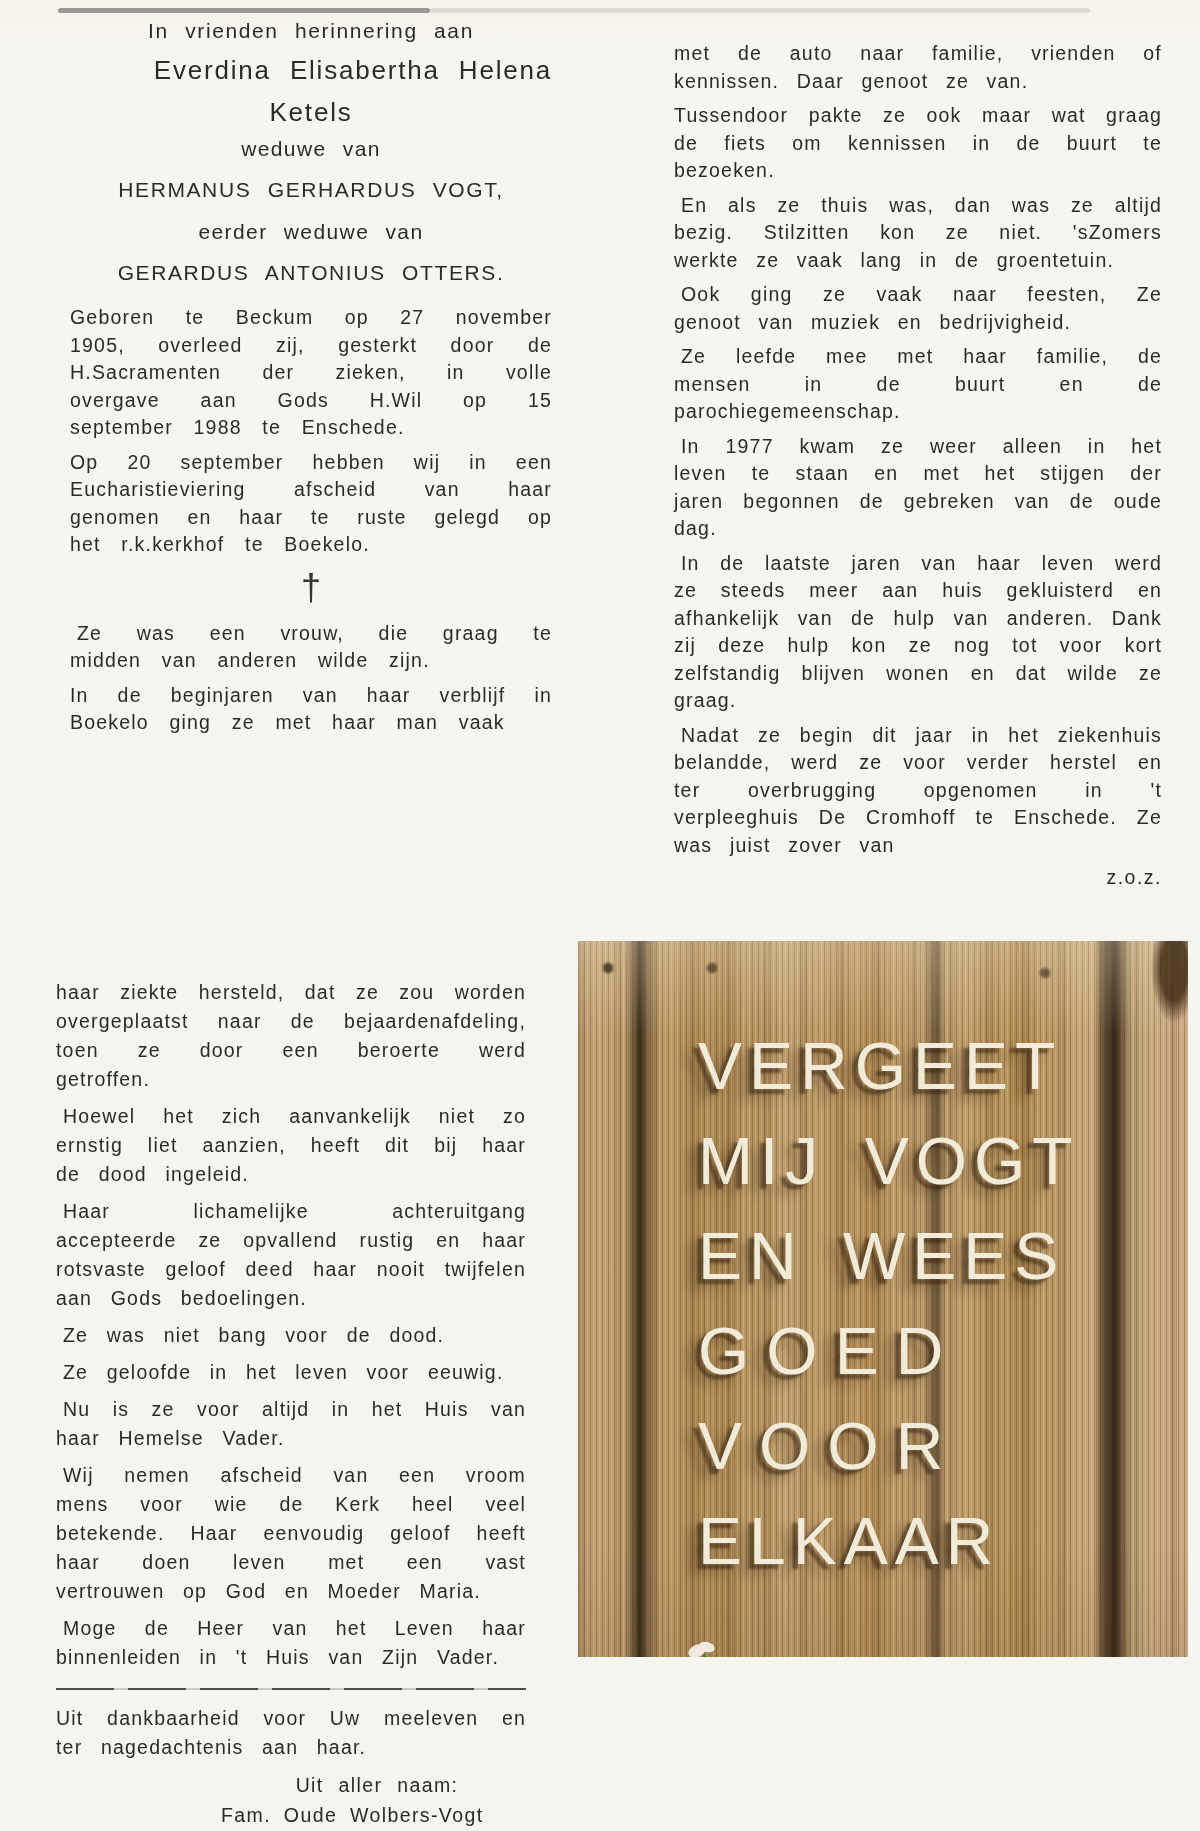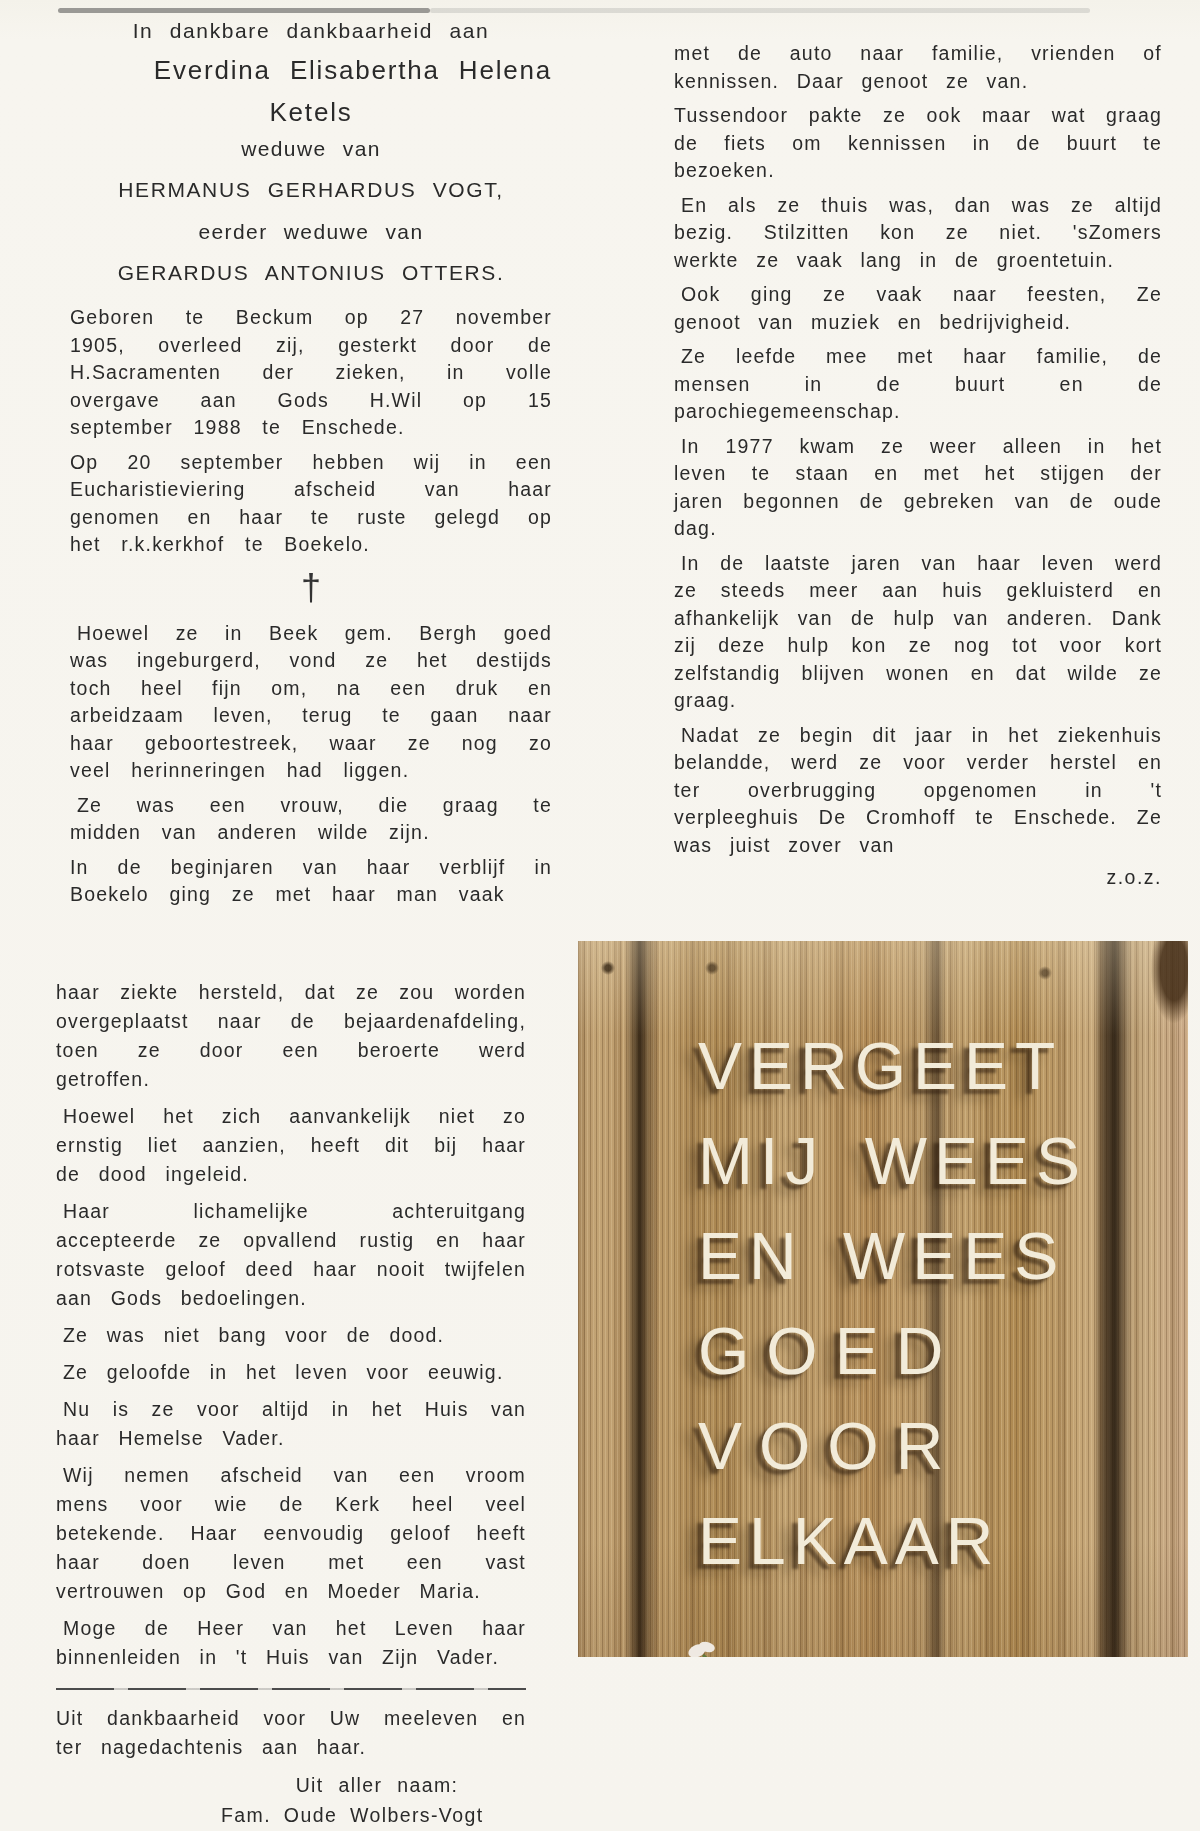--- a/index.html
+++ b/index.html
@@ -81,32 +81,31 @@
 </head>
 <body>
 
 <div class="card">
 
   <div class="scan-mark dark"></div>
   <div class="scan-mark light"></div>
 
   <div class="col top-left">
     <div class="headings">
-      <p class="intro center">In dankbare dankbaarheid aan</p>
+      <p class="intro center">In vrienden herinnering aan</p>
       <p class="name center">Everdina Elisabertha Helena</p>
       <p class="name2 center">Ketels</p>
       <p class="sub center">weduwe van</p>
       <p class="caps center">HERMANUS GERHARDUS VOGT,</p>
       <p class="sub center">eerder weduwe van</p>
       <p class="caps center">GERARDUS ANTONIUS OTTERS.</p>
     </div>
     <p class="para flush">Geboren te Beckum op 27 november 1905, overleed zij, gesterkt door de H.Sacramenten der zieken, in volle overgave aan Gods H.Wil op 15 september 1988 te Enschede.</p>
     <p class="para flush">Op 20 september hebben wij in een Eucharistieviering afscheid van haar genomen en haar te ruste gelegd op het r.k.kerkhof te Boekelo.</p>
     <div class="cross">†</div>
-    <p class="para">Hoewel ze in Beek gem. Bergh goed was ingeburgerd, vond ze het destijds toch heel fijn om, na een druk en arbeidzaam leven, terug te gaan naar haar geboortestreek, waar ze nog zo veel herinneringen had liggen.</p>
     <p class="para">Ze was een vrouw, die graag te midden van anderen wilde zijn.</p>
     <p class="para flush">In de beginjaren van haar verblijf in Boekelo ging ze met haar man vaak</p>
   </div>
 
   <div class="col top-right">
     <p class="para flush">met de auto naar familie, vrienden of kennissen. Daar genoot ze van.</p>
     <p class="para flush">Tussendoor pakte ze ook maar wat graag de fiets om kennissen in de buurt te bezoeken.</p>
     <p class="para">En als ze thuis was, dan was ze altijd bezig. Stilzitten kon ze niet. 'sZomers werkte ze vaak lang in de groentetuin.</p>
     <p class="para">Ook ging ze vaak naar feesten, Ze genoot van muziek en bedrijvigheid.</p>
     <p class="para">Ze leefde mee met haar familie, de mensen in de buurt en de parochiegemeenschap.</p>
@@ -127,21 +126,21 @@
     <p class="para">Moge de Heer van het Leven haar binnenleiden in 't Huis van Zijn Vader.</p>
     <div class="divider"></div>
     <p class="para flush">Uit dankbaarheid voor Uw meeleven en ter nagedachtenis aan haar.</p>
     <p class="from-label">Uit aller naam:</p>
     <p class="from-name">Fam. Oude Wolbers-Vogt</p>
   </div>
 
   <div class="photo">
     <div class="photo-caption">
       <div class="caption-line">VERGEET</div>
-      <div class="caption-line">MIJ WEES</div>
+      <div class="caption-line">MIJ VOGT</div>
       <div class="caption-line">EN WEES</div>
       <div class="caption-line wide">GOED</div>
       <div class="caption-line wide">VOOR</div>
       <div class="caption-line">ELKAAR</div>
     </div>
     <svg class="flower" width="240" height="195" viewBox="0 0 240 195">
       <path d="M30 28 C 62 55, 98 88, 128 118 S 190 172, 212 193" stroke="#5f7a3c" stroke-width="2.6" fill="none"></path>
       <path d="M55 42 C 82 68, 112 100, 152 140 S 200 180, 214 192" stroke="#6b844a" stroke-width="2" fill="none"></path>
       <path d="M42 60 C 72 82, 102 108, 138 152" stroke="#55703a" stroke-width="1.8" fill="none"></path>
       <path d="M95 85 C 118 92, 136 96, 158 96" stroke="#6b844a" stroke-width="2" fill="none"></path>

